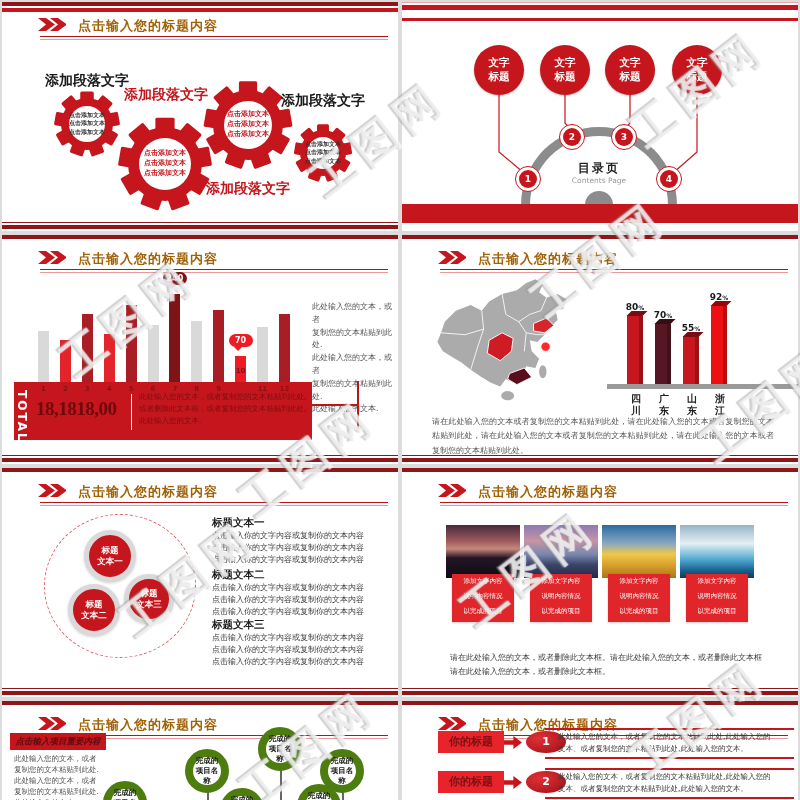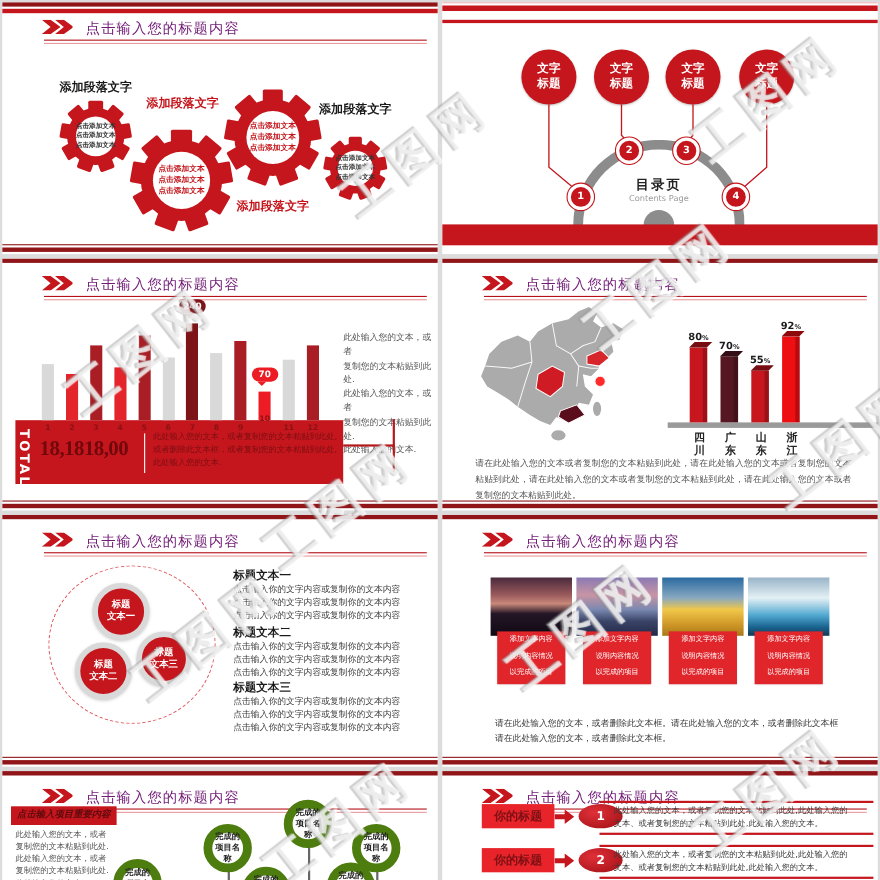--- a/index.html
+++ b/index.html
@@ -9,25 +9,25 @@
   .slide{position:relative;background:#fff;overflow:hidden;}
   .abs{position:absolute;}
   .pre{white-space:pre-line;}
   
   .rule-top-a{position:absolute;left:0;right:0;top:0;height:4px;background:#8f1519;}
   .rule-top-b{position:absolute;left:0;right:0;top:6px;height:4px;background:#c4161c;}
   .rule-bot-a{position:absolute;left:0;right:0;bottom:8px;height:1px;background:#8f1519;}
   .rule-bot-b{position:absolute;left:0;right:0;bottom:2px;height:4px;background:#8f1519;}
   .sheader{position:absolute;left:0;top:14px;right:0;height:26px;}
   .chev{position:absolute;left:36px;top:2px;}
-  .stitle{position:absolute;left:76px;top:1px;font-size:13px;font-weight:normal;color:#701a75;letter-spacing:1px;}
+  .stitle{position:absolute;left:76px;top:1px;font-size:13px;font-weight:bold;color:#a16207;letter-spacing:1px;}
   .trule{position:absolute;left:38px;right:10px;top:20px;height:1px;background:#b5121a;}
   .trule2{position:absolute;left:38px;right:10px;top:23px;height:1px;background:#e9989b;}
   
-  .gear-label{position:absolute;font-size:11px;font-weight:bold;text-align:center;}
+  .gear-label{position:absolute;font-size:14px;font-weight:bold;text-align:center;}
   .gear-text{position:absolute;text-align:center;font-weight:bold;line-height:1.4;transform:translate(-50%,-50%);}
   
   .s2-line1{position:absolute;left:0;right:0;top:0;height:1px;background:#f0a4a7;}
   .s2-bar1{position:absolute;left:0;right:0;top:3px;height:5px;background:#c4161c;}
   .s2-bar2{position:absolute;left:0;right:0;top:16px;height:3px;background:#c4161c;}
   .s2-band{position:absolute;left:0;right:0;top:202px;height:19px;background:#c4161c;}
   .s2-circle{position:absolute;width:50px;height:50px;border-radius:50%;background:#c4161c;color:#fff;
      font-size:10.5px;font-weight:bold;text-align:center;line-height:1.3;display:flex;align-items:center;justify-content:center;
      box-shadow:0 1px 2px rgba(0,0,0,.25);}
   .s2-arc{position:absolute;left:119px;top:125px;width:156px;height:78px;border:9px solid #8c8c8c;border-bottom:none;
@@ -256,21 +256,21 @@
           <div class="bar-num" style="left: 118.1px; top: 150px;">5</div>
           <div class="bar" style="left: 145.5px; top: 90px; width: 11px; height: 57px; background: rgb(217, 217, 217);"></div>
           <div class="bar-num" style="left: 140px; top: 150px;">6</div>
           <div class="bar" style="left: 167.4px; top: 59px; width: 11px; height: 88px; background: rgb(124, 20, 24);"></div>
           <div class="bar-num" style="left: 161.9px; top: 150px;">7</div>
           <div class="bar" style="left: 189.3px; top: 86px; width: 11px; height: 61px; background: rgb(217, 217, 217);"></div>
           <div class="bar-num" style="left: 183.8px; top: 150px;">8</div>
           <div class="bar" style="left: 211.2px; top: 75px; width: 11px; height: 72px; background: rgb(168, 30, 36);"></div>
           <div class="bar-num" style="left: 205.7px; top: 150px;">9</div>
           <div class="bar" style="left: 233.1px; top: 121px; width: 11px; height: 26px; background: rgb(237, 28, 36);"></div>
-          <div class="bar-num" style="left: 227.6px; top: 142px;">10</div>
+          <div class="bar-num" style="left: 227.6px; top: 132px;">10</div>
           <div class="bar" style="left: 255px; top: 92px; width: 11px; height: 55px; background: rgb(217, 217, 217);"></div>
           <div class="bar-num" style="left: 249.5px; top: 150px;">11</div>
           <div class="bar" style="left: 276.9px; top: 79px; width: 11px; height: 68px; background: rgb(168, 30, 36);"></div>
           <div class="bar-num" style="left: 271.4px; top: 150px;">12</div>
           <div class="callout" style="left: 160.9px; top: 37px; background: rgb(124, 20, 24);">240</div>
           <div class="callout-tail" style="left: 165.9px; top: 50px; border-top-color: rgb(124, 20, 24);"></div>
           <div class="callout" style="left: 226.6px; top: 99px; background: rgb(237, 28, 36);">70</div>
           <div class="callout-tail" style="left: 231.6px; top: 112px; border-top-color: rgb(237, 28, 36);"></div>
         </div>
       <div class="s3-total">TOTAL</div>

